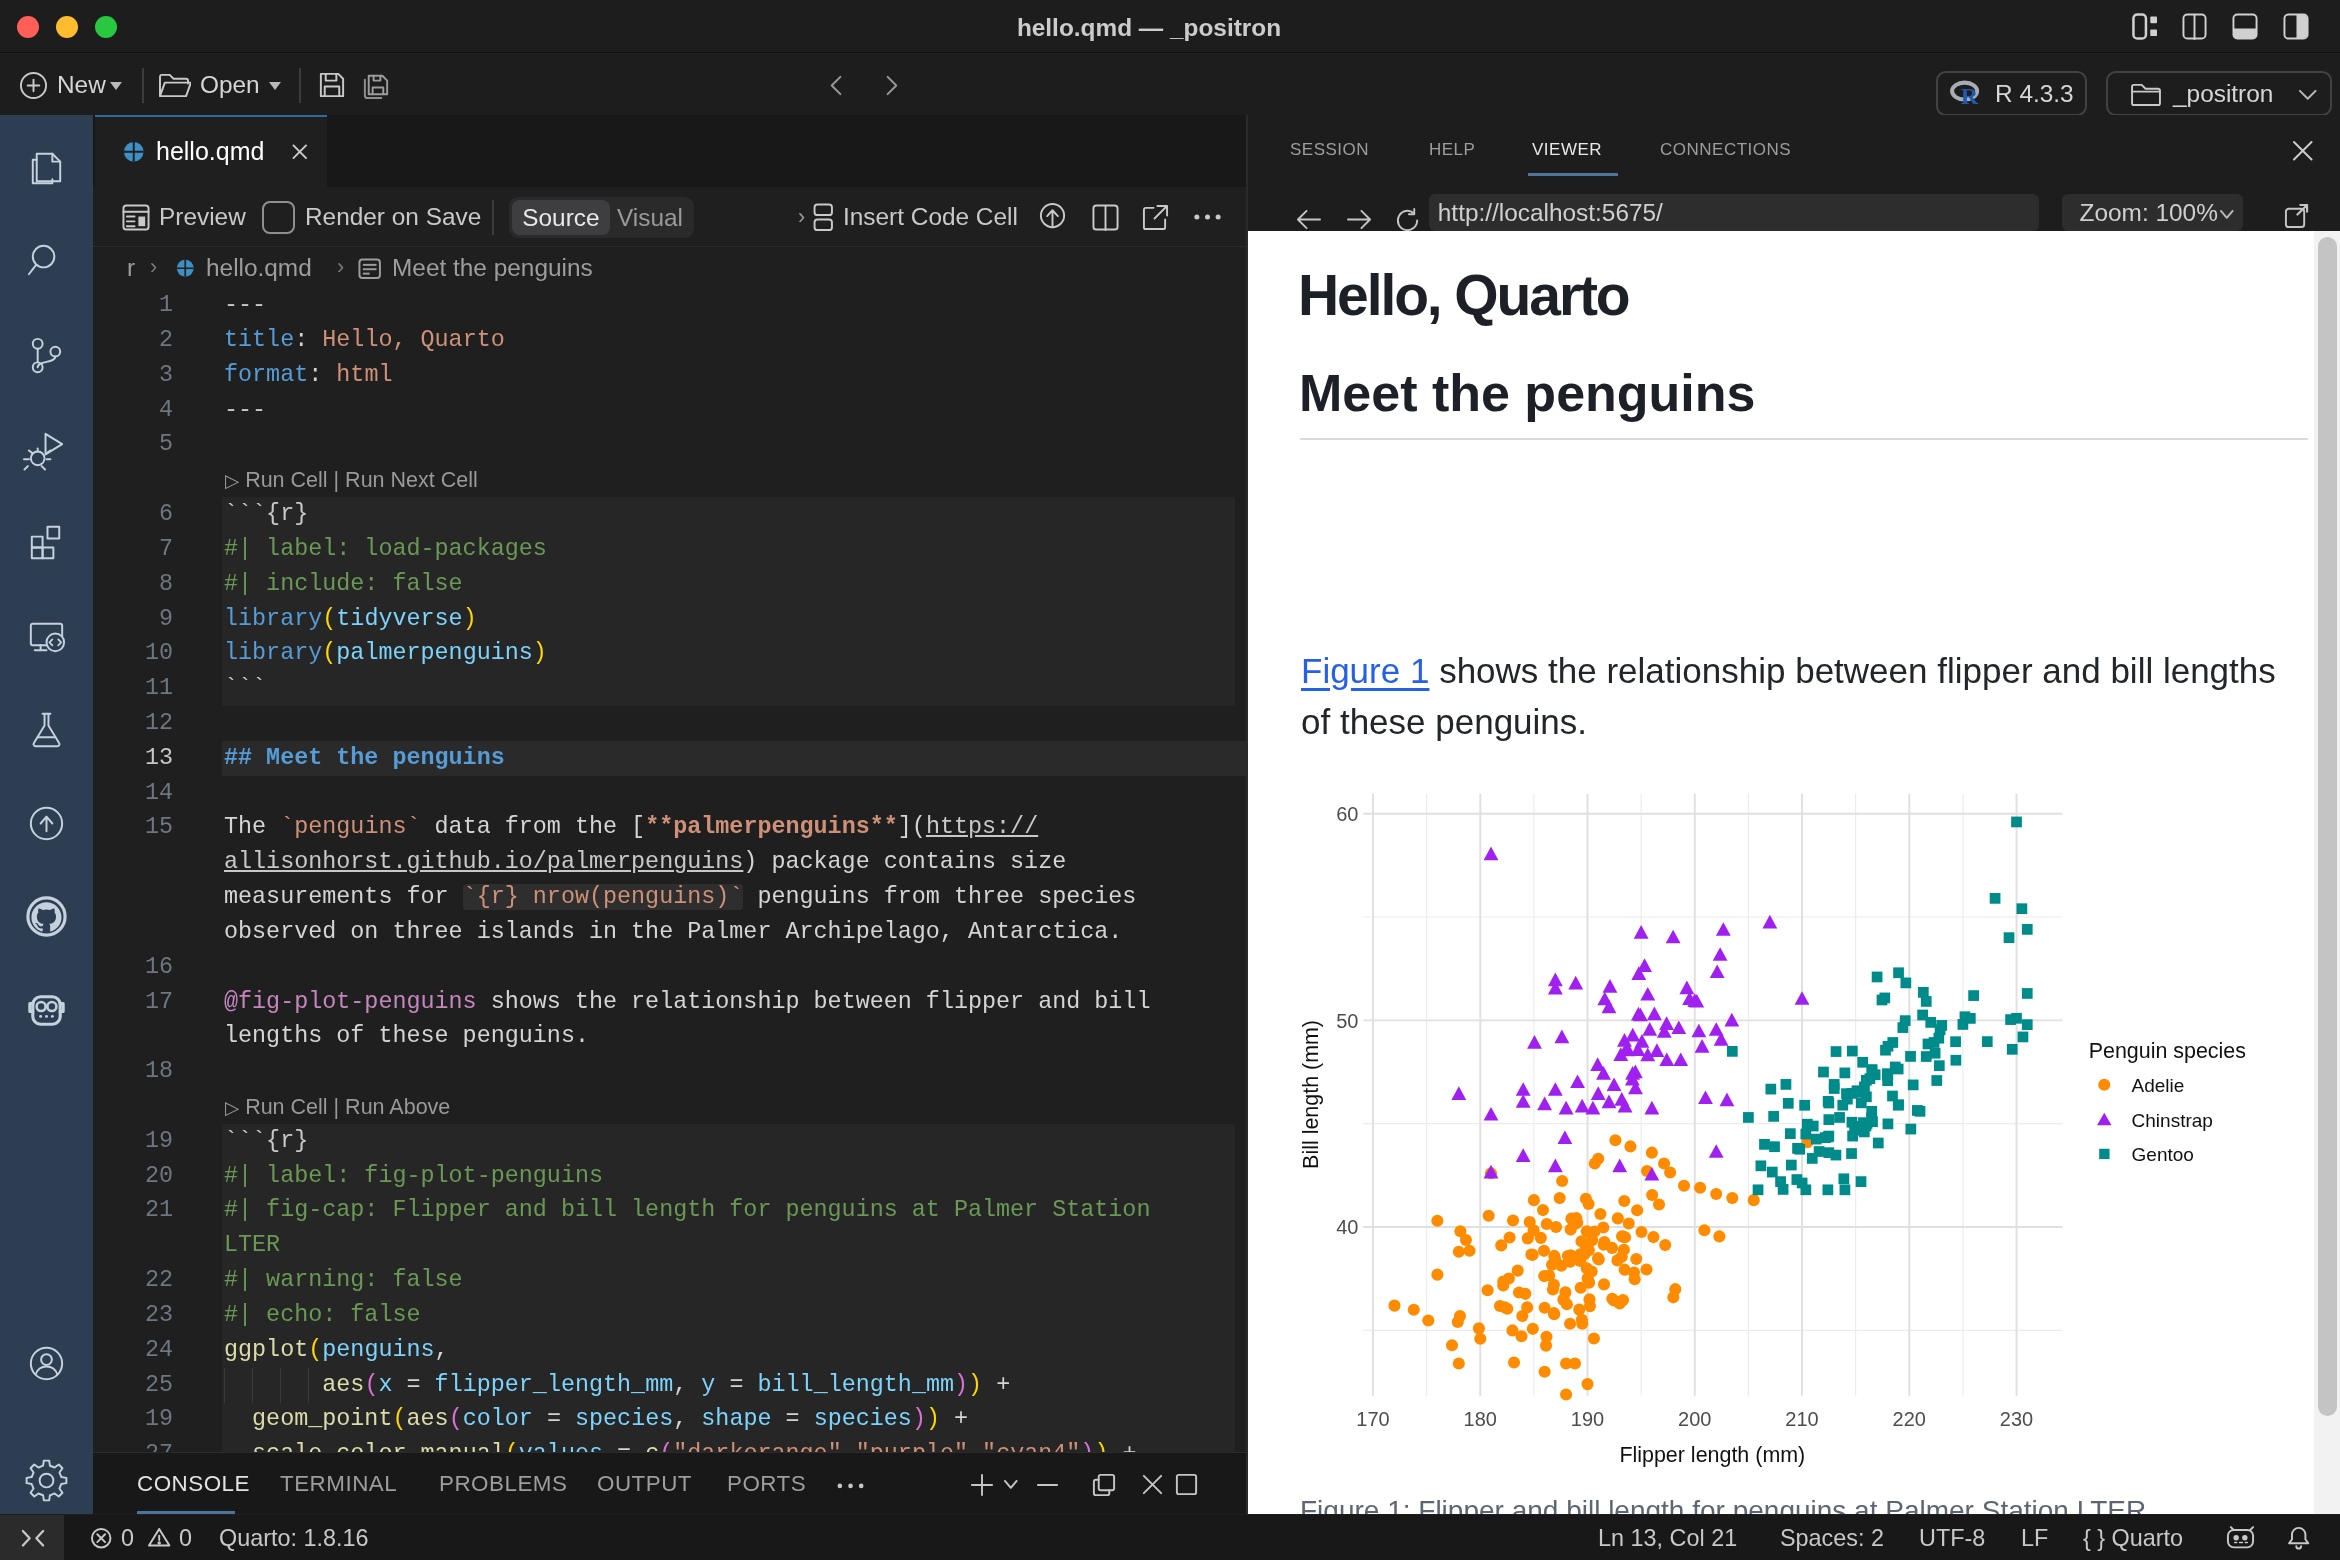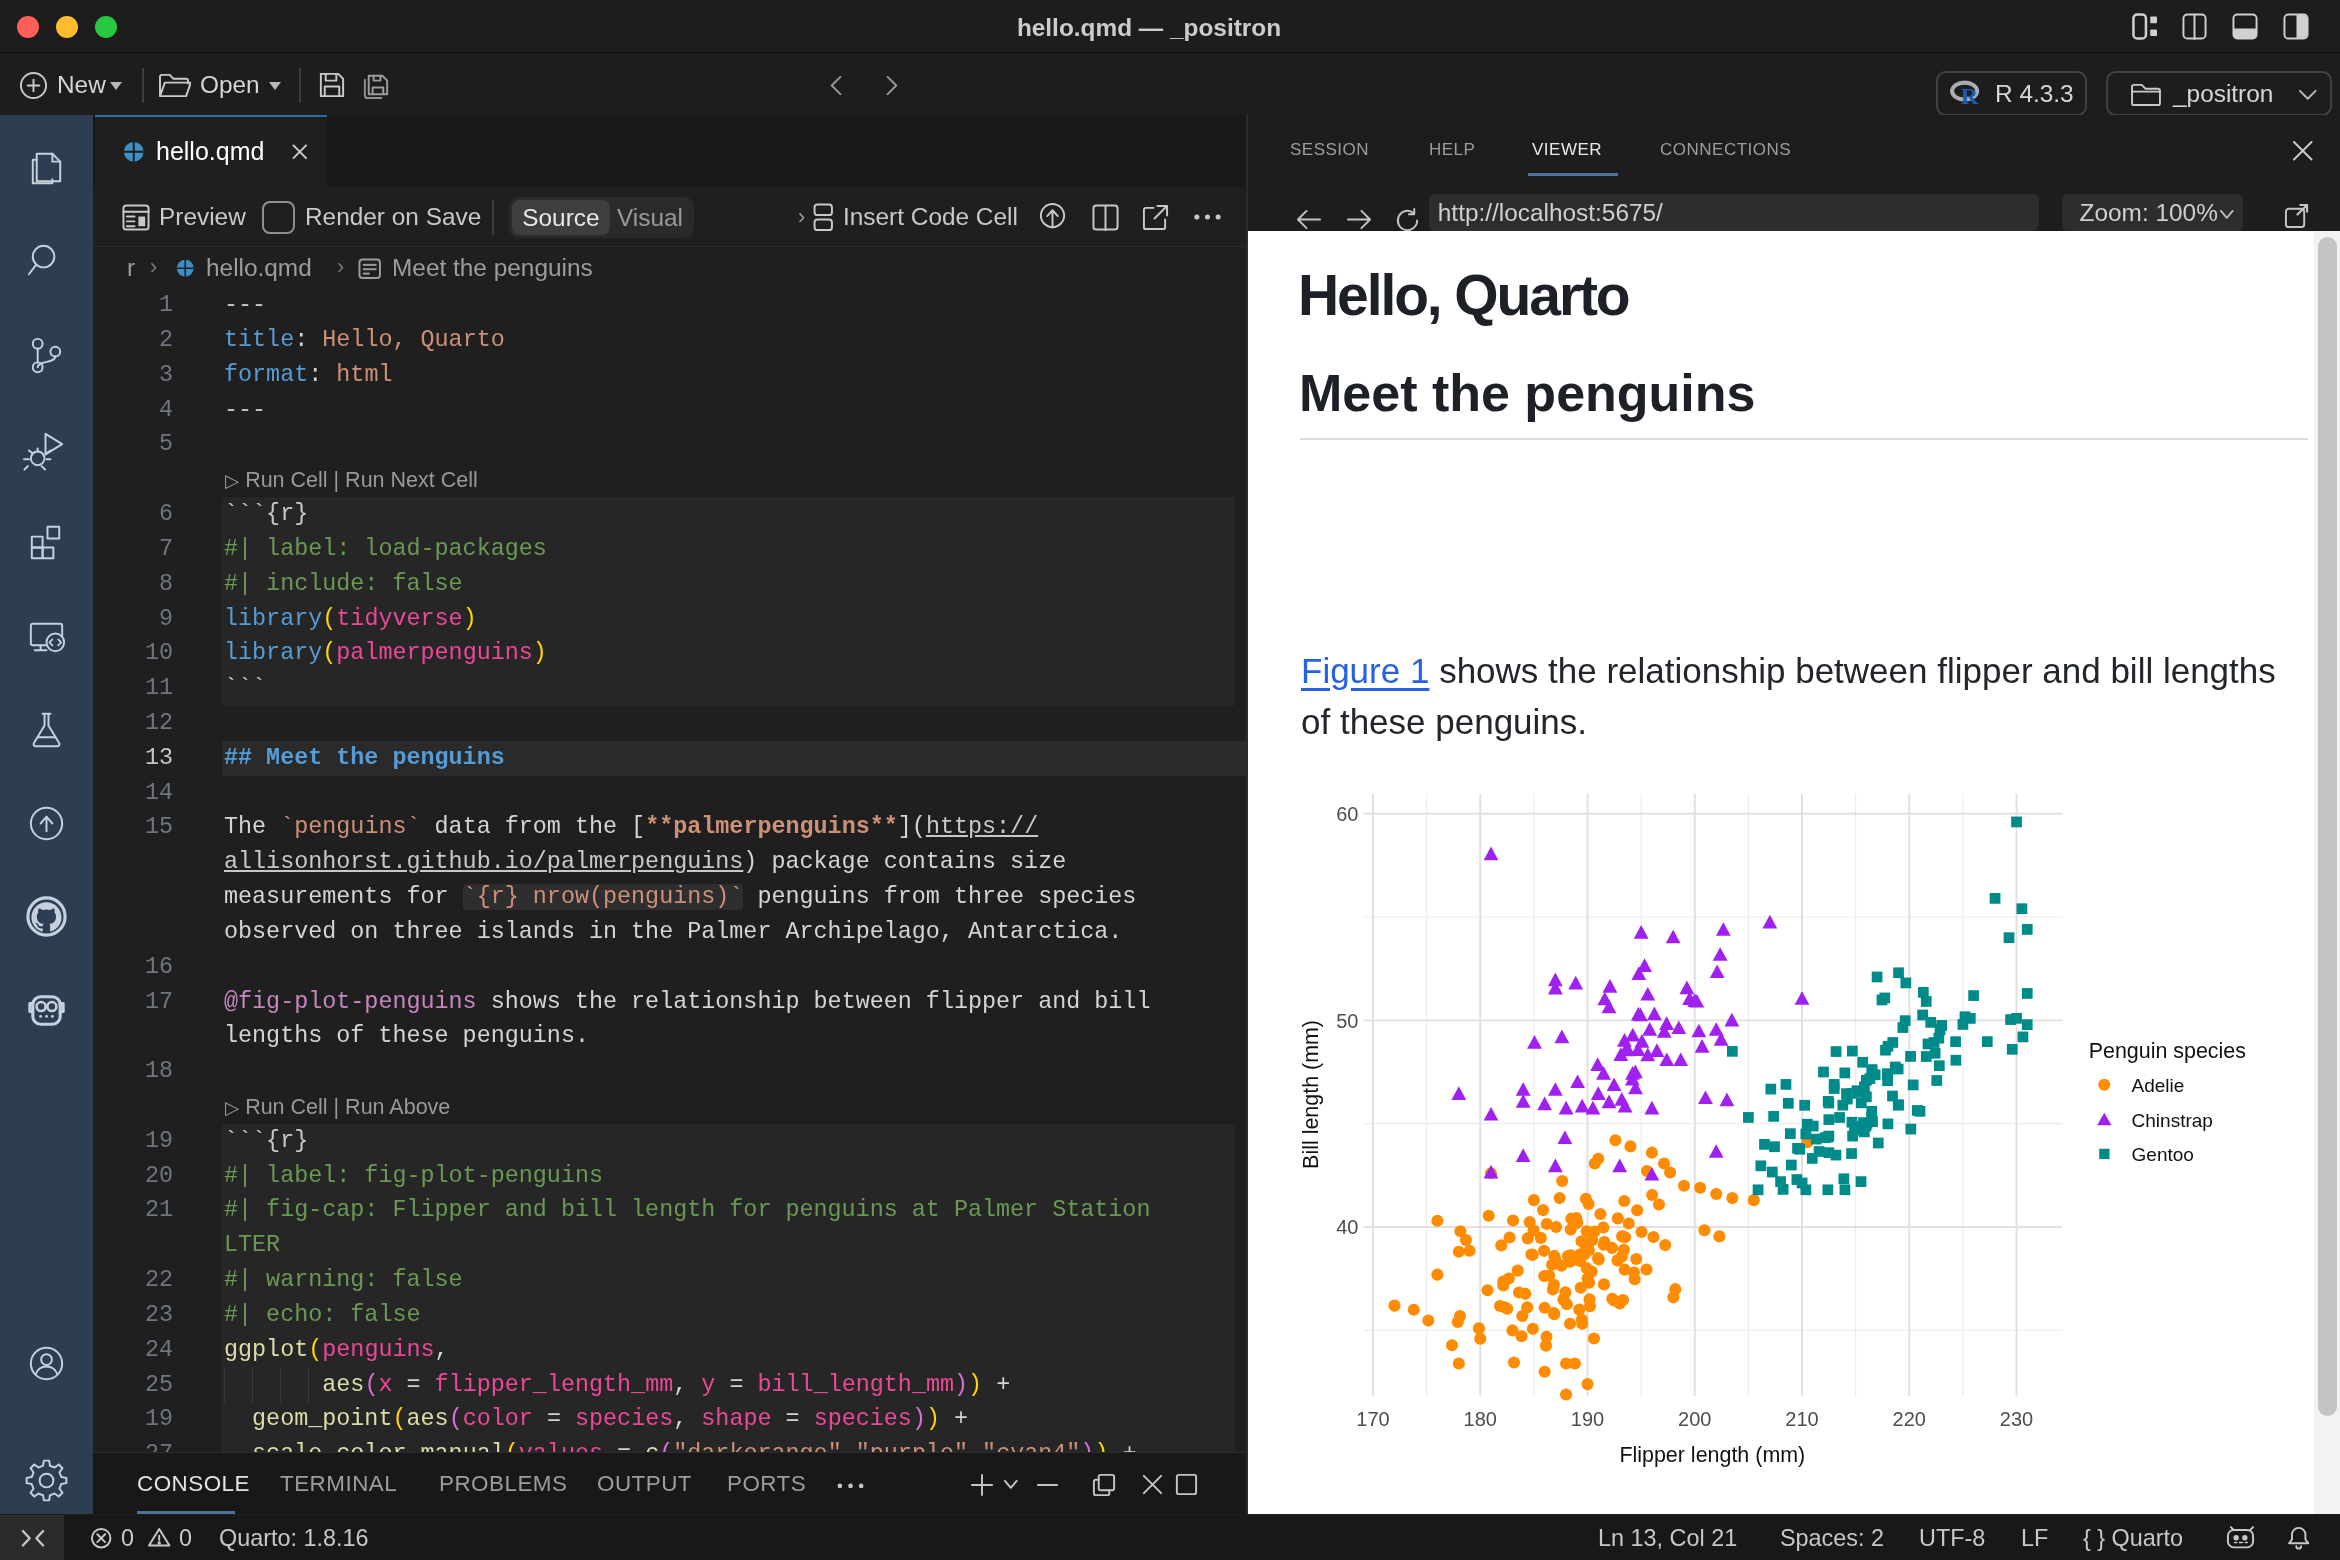--- a/index.html
+++ b/index.html
@@ -30,21 +30,21 @@
 .crow{position:absolute;left:131px;height:35px;line-height:35px;white-space:pre}
 .lnum{position:absolute;left:0;width:80px;height:35px;line-height:35px;text-align:right;color:#6e7681}
 .lnact{color:#c6c6c6}
 .cellbg{position:absolute;left:129px;right:11.7px;background:#262626}
 .curline{position:absolute;left:129px;right:0;height:35px;background:rgba(255,255,255,0.05)}
 .iguide{position:absolute;width:1px;height:35px;background:#3a3a3a}
 .codelens{position:absolute;left:132px;height:35px;line-height:36px;font-family:"Liberation Sans",sans-serif;font-size:21.5px;color:#999}
 .codelens .tri{font-size:18.5px;margin-right:5.9px}
 .w{color:#d4d4d4}.gr{color:#c8c8c8}.bl{color:#569cd6}.blb{color:#569cd6;font-weight:700}
 .or{color:#ce9178}.orb{color:#ce9178;font-weight:700}.gn{color:#6a9955}.pu{color:#c586c0}
-.fn{color:#dcdcaa}.lb{color:#ec4899}.y{color:#ffd700}.pk{color:#da70d6}
+.fn{color:#dcdcaa}.lb{color:#7dd3fc}.y{color:#ffd700}.pk{color:#da70d6}
 .url{color:#c8c8c8;text-decoration:underline}
 .orbg{color:#ce9178;background:rgba(255,255,255,0.07);border-radius:3.9px}
 #panelhdr{position:absolute;left:0;top:1337px;width:100%;height:62px;background:#181818;border-top:1px solid #2b2b2b}
 .ptab{position:absolute;top:0;height:62px;line-height:62px;font-size:22.4px;letter-spacing:0.5px;color:#9d9d9d}
 .picon{position:absolute;top:18.5px;color:#c5c5c5}
 
 #rpanel{position:absolute;left:1246px;top:115px;width:1094px;height:1399px;background:#1d1d1d;border-left:2px solid #2b2b2b}
 .rtab{position:absolute;top:0;height:70px;line-height:70px;font-size:17px;letter-spacing:0.5px;color:#9d9d9d}
 .navbox{position:absolute;top:79px;height:37px;background:#2d2d2d;border-radius:5.9px;color:#cfcfcf;font-size:24.4px;line-height:37px}
 .nicon{position:absolute;top:92px;color:#c5c5c5}
@@ -893,20 +893,21 @@
 <text x="472" y="719" text-anchor="middle" class="atitle">Flipper length (mm)</text>
 <text x="68" y="342" text-anchor="middle" class="atitle" transform="rotate(-90 68 342)">Bill length (mm)</text>
 <text x="858" y="305" class="atitle">Penguin species</text>
 <circle cx="874" cy="332" r="6.2" fill="#ff8c00"></circle>
 <text x="902" y="339.5" class="ltext">Adelie</text>
 <path d="M874 360.8 L881.4 373.6 L866.6 373.6 Z" fill="#a020f0"></path>
 <text x="902" y="375" class="ltext">Chinstrap</text>
 <rect x="868.8" y="397.7" width="10.6" height="10.6" fill="#008b8b"></rect>
 <text x="902" y="410.5" class="ltext">Gentoo</text>
 </svg>
+<div id="vcap">Figure 1: Flipper and bill length for penguins at Palmer Station LTER</div>
 <div id="vscroll">
         <div id="vthumb"></div>
       </div>
 </div>
 </div>
 <div id="status">
 <div style="position:absolute;left:0;top:0;width:64px;height:46px;background:#2b2b2b"></div>
     <div class="sicon" style="left:19.5px;top:11.7px">
       <svg class="" style="" width="26" height="22.4" viewBox="0 0 27 23" fill="none" stroke="currentColor" stroke-width="2" stroke-linecap="round" stroke-linejoin="round">
         <path d="M3 4 L10 11.5 L3 19 M24 4 L17 11.5 L24 19" stroke-width="2.4"></path>

